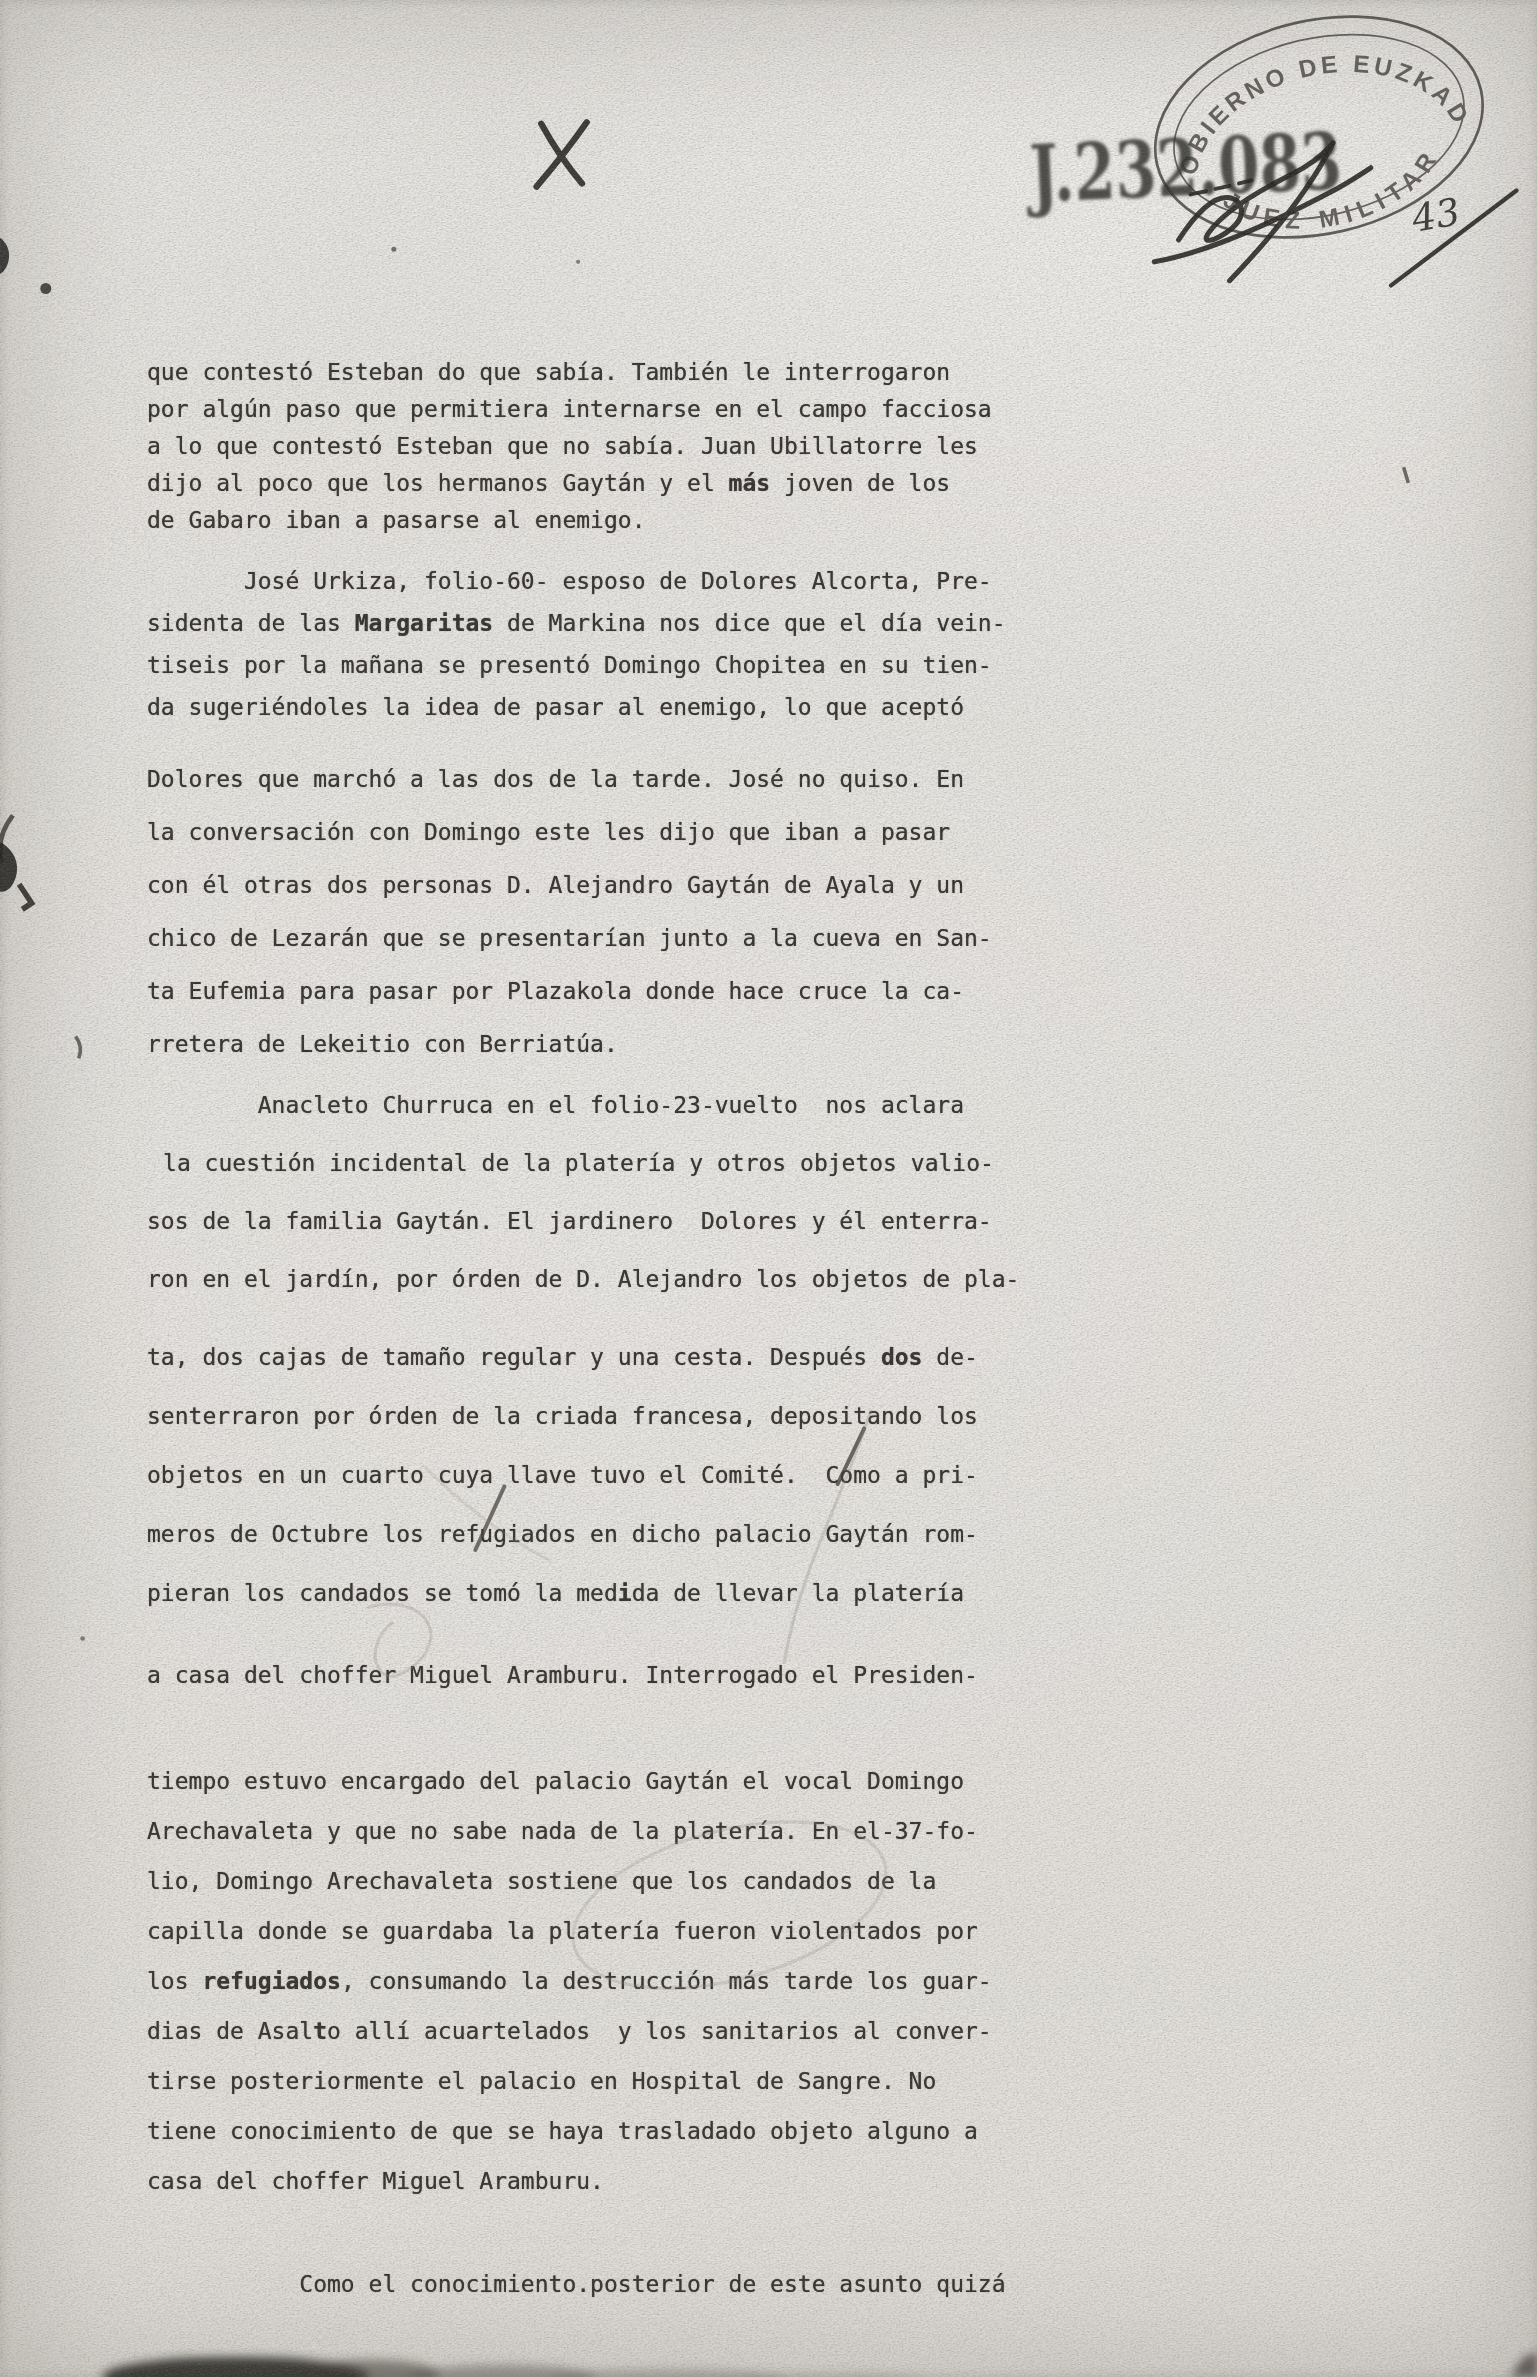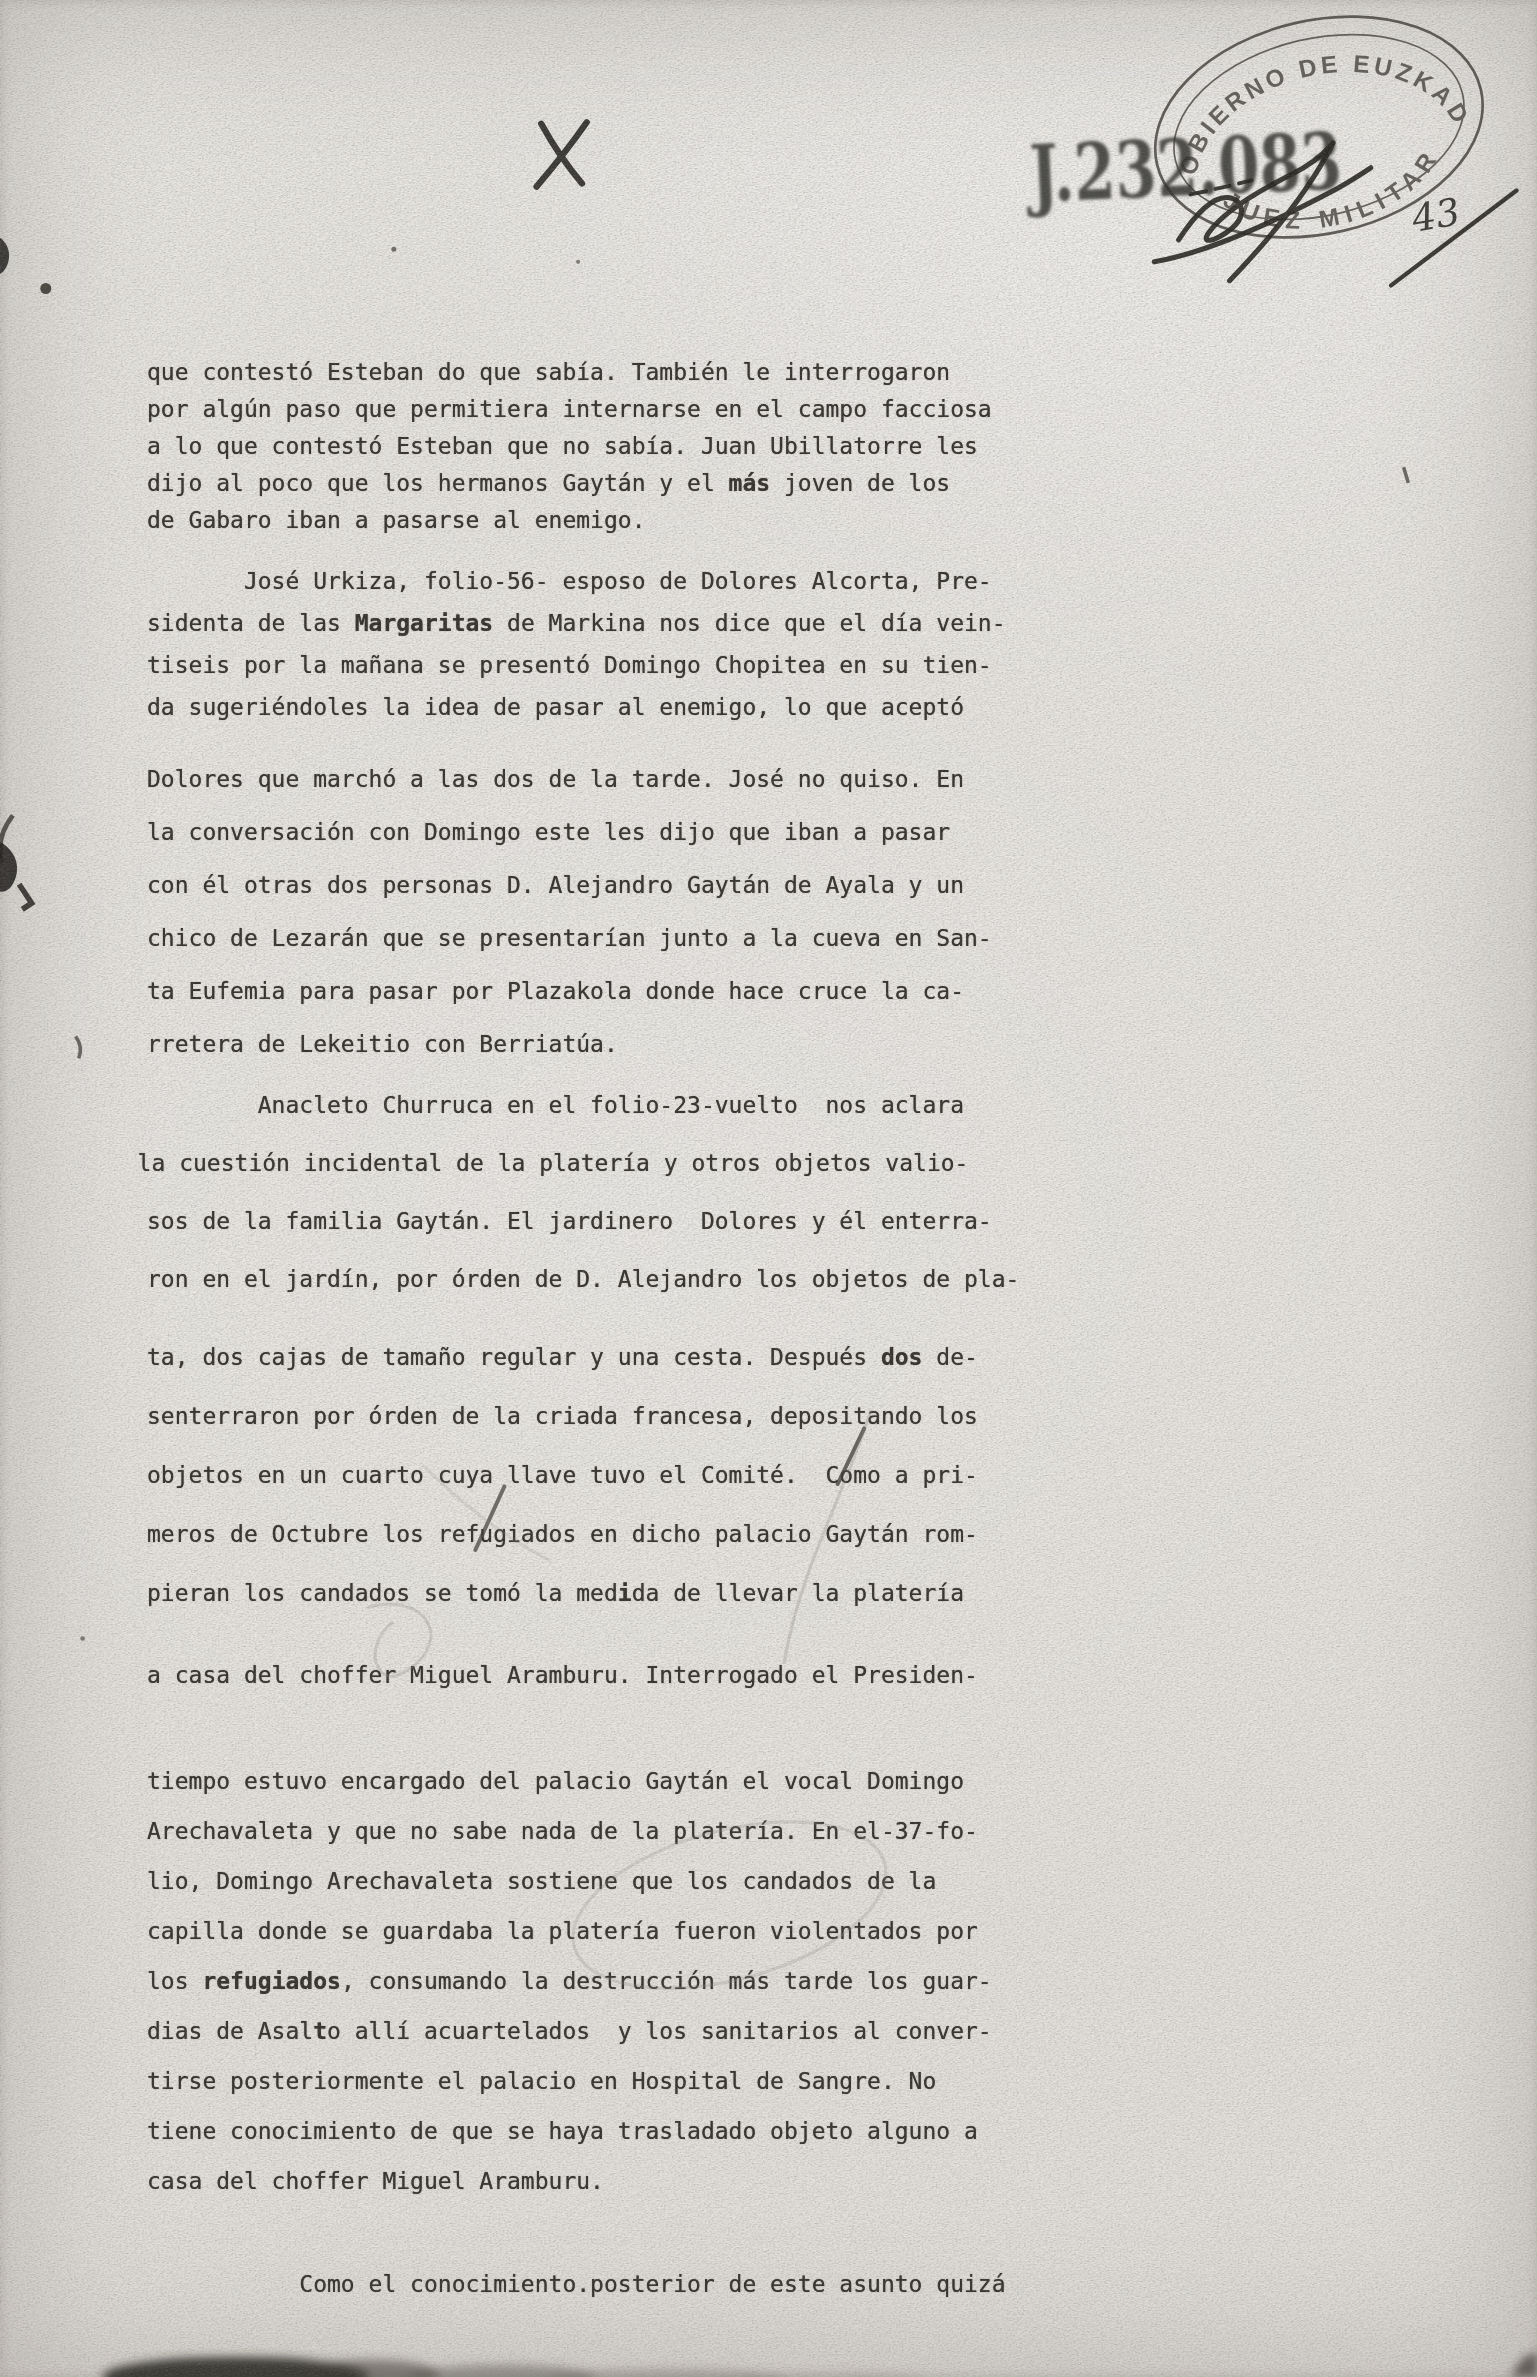--- a/index.html
+++ b/index.html
@@ -22,37 +22,37 @@
     white-space:pre;
     text-shadow:0 0 0.9px rgba(46,42,38,.75);
     letter-spacing:0px;
   }
   .tline{display:block;}
   .tline b{font-weight:700;text-align:right;}
   .b0{top:354px;line-height:37px;}
   .b1{top:560px;line-height:42px;}
   .b2{top:753px;line-height:53px;}
   .b3{top:1076px;line-height:58px;}
-  .b3 .tline:nth-child(2){margin-left:-9.4px;}
+  .b3 .tline:nth-child(2){margin-left:-9.4px;text-align:center;}
   .b4{top:1328px;line-height:59px;}
   .b5{top:1636px;line-height:78px;}
   .b6{top:1756px;line-height:50px;}
   .b7{top:2261px;line-height:47px;}
   .overlay{
     position:absolute;left:0;top:0;width:1538px;height:2377px;
     pointer-events:none;
   }
 </style>
 </head>
 <body>
 
 <div class="page">
 
   <div class="textcol b0"><div class="tline">que contestó Esteban do que sabía. También le interrogaron</div><div class="tline">por algún paso que permitiera internarse en el campo facciosa</div><div class="tline">a lo que contestó Esteban que no sabía. Juan Ubillatorre les</div><div class="tline">dijo al poco que los hermanos Gaytán y el <b>más</b> joven de los</div><div class="tline">de Gabaro iban a pasarse al enemigo.</div></div>
-  <div class="textcol b1"><div class="tline">       José Urkiza, folio-56- esposo de Dolores Alcorta, Pre-</div><div class="tline">sidenta de las <b>Margaritas</b> de Markina nos dice que el día vein-</div><div class="tline">tiseis por la mañana se presentó Domingo Chopitea en su tien-</div><div class="tline">da sugeriéndoles la idea de pasar al enemigo, lo que aceptó</div></div>
+  <div class="textcol b1"><div class="tline">       José Urkiza, folio-60- esposo de Dolores Alcorta, Pre-</div><div class="tline">sidenta de las <b>Margaritas</b> de Markina nos dice que el día vein-</div><div class="tline">tiseis por la mañana se presentó Domingo Chopitea en su tien-</div><div class="tline">da sugeriéndoles la idea de pasar al enemigo, lo que aceptó</div></div>
   <div class="textcol b2"><div class="tline">Dolores que marchó a las dos de la tarde. José no quiso. En</div><div class="tline">la conversación con Domingo este les dijo que iban a pasar</div><div class="tline">con él otras dos personas D. Alejandro Gaytán de Ayala y un</div><div class="tline">chico de Lezarán que se presentarían junto a la cueva en San-</div><div class="tline">ta Eufemia para pasar por Plazakola donde hace cruce la ca-</div><div class="tline">rretera de Lekeitio con Berriatúa.</div></div>
   <div class="textcol b3"><div class="tline">        Anacleto Churruca en el folio-23-vuelto  nos aclara</div><div class="tline">la cuestión incidental de la platería y otros objetos valio-</div><div class="tline">sos de la familia Gaytán. El jardinero  Dolores y él enterra-</div><div class="tline">ron en el jardín, por órden de D. Alejandro los objetos de pla-</div></div>
   <div class="textcol b4"><div class="tline">ta, dos cajas de tamaño regular y una cesta. Después <b>dos</b> de-</div><div class="tline">senterraron por órden de la criada francesa, depositando los</div><div class="tline">objetos en un cuarto cuya llave tuvo el Comité.  Como a pri-</div><div class="tline">meros de Octubre los refugiados en dicho palacio Gaytán rom-</div><div class="tline">pieran los candados se tomó la med<b>i</b>da de llevar la platería</div></div>
   <div class="textcol b5"><div class="tline">a casa del choffer Miguel Aramburu. Interrogado el Presiden-</div></div>
   <div class="textcol b6"><div class="tline">tiempo estuvo encargado del palacio Gaytán el vocal Domingo</div><div class="tline">Arechavaleta y que no sabe nada de la platería. En el-37-fo-</div><div class="tline">lio, Domingo Arechavaleta sostiene que los candados de la</div><div class="tline">capilla donde se guardaba la platería fueron violentados por</div><div class="tline">los <b>refugiados</b>, consumando la destrucción más tarde los guar-</div><div class="tline">dias de Asal<b>t</b>o allí acuartelados  y los sanitarios al conver-</div><div class="tline">tirse posteriormente el palacio en Hospital de Sangre. No</div><div class="tline">tiene conocimiento de que se haya trasladado objeto alguno a</div><div class="tline">casa del choffer Miguel Aramburu.</div></div>
   <div class="textcol b7"><div class="tline">           Como el conocimiento.posterior de este asunto quizá</div></div>
 
   <svg class="overlay" viewBox="0 0 1961 3032" xmlns="http://www.w3.org/2000/svg">
     <defs>
       <filter id="soft" x="-60%" y="-60%" width="220%" height="220%">

